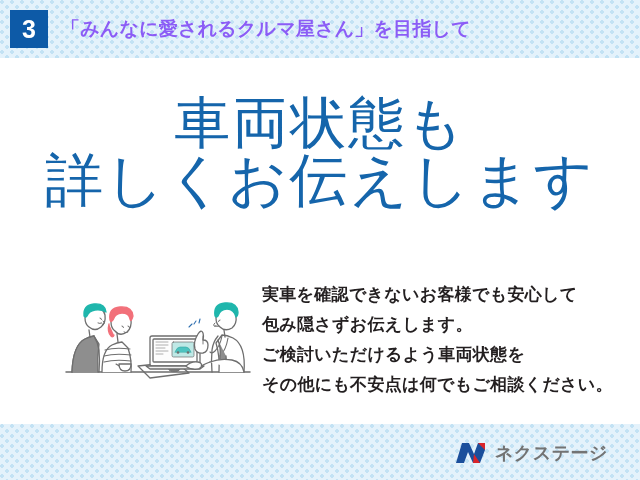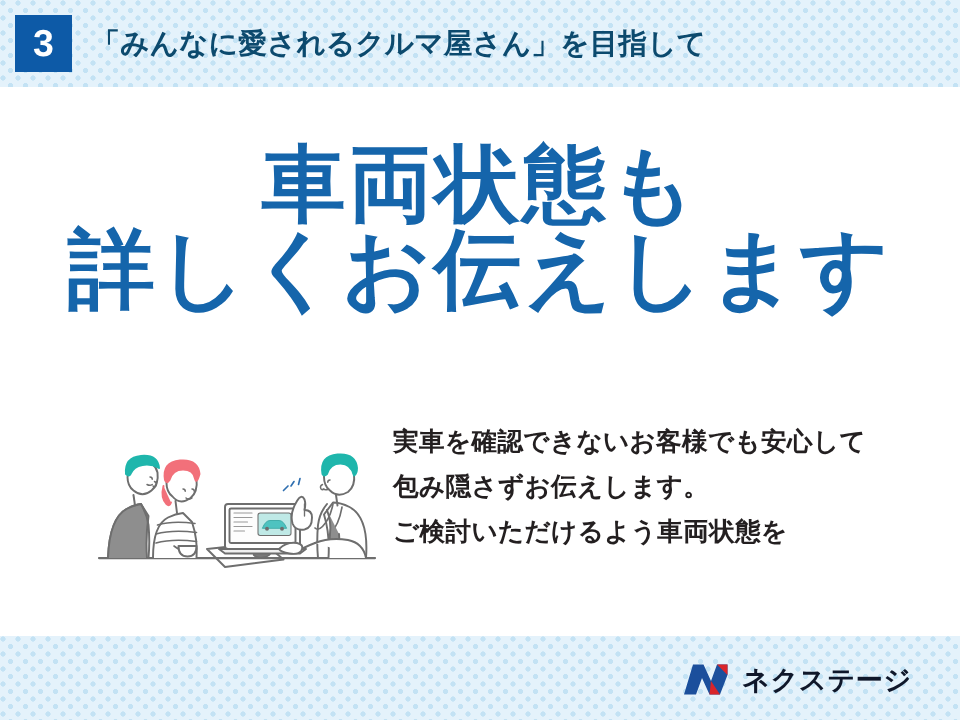--- a/index.html
+++ b/index.html
@@ -53,36 +53,36 @@
     font-weight: bold;
     display: flex;
     align-items: center;
     justify-content: center;
     line-height: 1;
     flex: none;
     letter-spacing: 0;
   }
   #header-title {
     margin-left: 13px;
-    color: #0c4a6e;
+    color: #8b5cf6;
     font-size: 19px;
     font-weight: bold;
     letter-spacing: 0.2px;
     white-space: nowrap;
   }
 
   
   #headline {
     position: absolute;
     left: 0;
     top: 95px;
     width: 640px;
     text-align: center;
     color: #1565ab;
-    font-weight: bold;
+    font-weight: normal;
     line-height: 1.0;
   }
   .headline-line {
     display: block;
     font-size: 56px;
     letter-spacing: 2px;
     white-space: nowrap;
   }
   #headline-line-1 { font-size: 56px; }
   #headline-line-2 { font-size: 58px; }
@@ -131,21 +131,21 @@
     display: flex;
     align-items: center;
   }
   #logo-mark {
     width: 34px;
     height: 24px;
     flex: none;
   }
   #logo-text {
     margin-left: 7px;
-    color: #0f172a;
+    color: #737373;
     font-size: 18px;
     font-weight: bold;
     letter-spacing: 0.5px;
     white-space: nowrap;
   }
 </style>
 </head>
 <body>
 
 <div id="page">
@@ -244,20 +244,21 @@
         <path d="M186 94 q-2 -10 -12 -12 q-12 -2 -22 2" fill="#ffffff"></path>
         <path d="M152 84 q-8 3 -12 6"></path>
         <path d="M128 88 q5 -5 12 -4 q5 1 3 5 q-2 3 -8 2 q-6 -1 -7 -3 z" fill="#ffffff"></path>
       </g>
     </svg>
 
     <div id="body-copy">
       <span class="copy-line">実車を確認できないお客様でも安心して</span>
       <span class="copy-line">包み隠さずお伝えします。</span>
       <span class="copy-line">ご検討いただけるよう車両状態を</span>
+      <span class="copy-line">その他にも不安点は何でもご相談ください。</span>
     </div>
   </div>
 
   <div class="dotband" id="footer"></div>
   <div id="footer-logo">
     <svg id="logo-mark" viewBox="0 0 34 24" aria-hidden="true">
       <path d="M2 22 L8 2 L15 2 L20 13 L24 2 L31 2 L31 9 L26 22 L19 22 L14 11 L10 22 Z" fill="#1b4f9c"></path>
       <path d="M24 2 L31 2 L31 9 Z" fill="#d9252a"></path>
       <path d="M20 13 L26 22 L19 22 Z" fill="#d9252a"></path>
     </svg>

